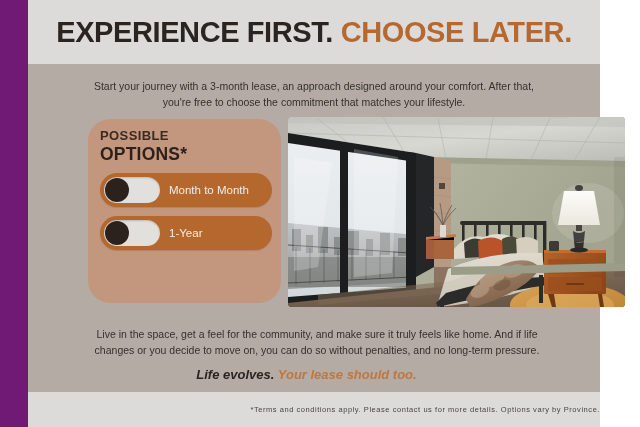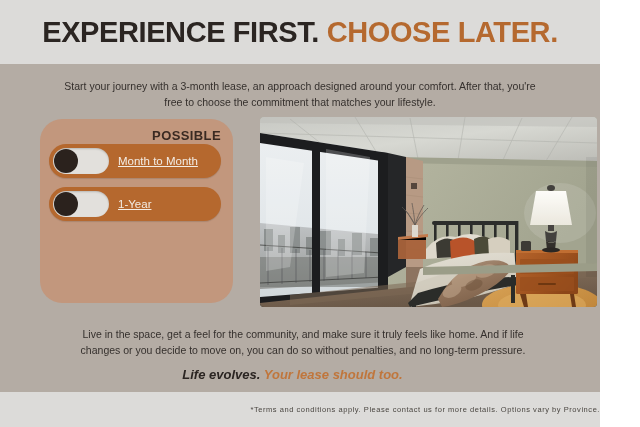--- a/index.html
+++ b/index.html
@@ -5,21 +5,21 @@
   * { margin:0; padding:0; box-sizing:border-box; }
   html, body {
     width:640px; height:427px;
     font-family:"Liberation Sans", sans-serif;
     overflow:hidden;
   }
   .poster {
     position:relative;
     width:600px; height:427px;
     background:#701a75;
-    display:flex; flex-direction:column;
+    display:flex; flex-direction:column;padding-left:28px;
   }
 
   
   .header-band {
     height:64px;
     background:#dcdbd9;
     display:flex; align-items:center; justify-content:center;
     flex:0 0 auto;
   }
   .headline {
@@ -44,26 +44,26 @@
     top:14px; left:56px; right:56px;
     text-align:center;
     font-size:10.5px;
     line-height:1.55;
     color:#35302d;
   }
 
   
   .options-card {
     position:absolute;
-    left:40px; top:55px;
+    left:60px; top:55px;
     width:193px; height:184px;
     background:#c2977d;
     border-radius:22px;
     padding:10px 12px 12px 12px;
-    display:flex; flex-direction:column; align-items:flex-end;
+    display:flex; flex-direction:column; align-items:flex-start;
   }
   .card-title-small {
     font-size:13px; font-weight:bold;
     color:#3a2a22; letter-spacing:0.4px;
     line-height:1.15;
   }
   .card-title-large {
     font-size:17.5px; font-weight:bold;
     color:#2e211b; letter-spacing:0.2px;
     line-height:1.15;
@@ -94,21 +94,20 @@
     left:1px; top:1px;
     width:24px; height:24px;
     border-radius:50%;
     background:#2b221d;
   }
   .toggle-label {
     margin-left:9px;
     font-size:11.5px;
     color:#f3ece4;
     white-space:nowrap;
-    text-decoration:underline;
   }
 
   
   .photo {
     position:absolute;
     left:260px; top:53px;
     width:337px; height:190px;
     border-radius:4px;
     overflow:hidden;
     background:#8d8f86;
@@ -161,20 +160,21 @@
       <span class="part-accent">CHOOSE LATER.</span>
     </div>
   </div>
 
   <div class="body-band">
 
     <div class="intro">Start your journey with a 3-month lease, an approach designed around your comfort.  After that, you're free to choose the commitment that matches your lifestyle.</div>
 
     <div class="options-card">
       <div class="card-title-small">POSSIBLE</div>
+      <div class="card-title-large">OPTIONS*</div>
 
       <div class="toggle-row">
         <div class="switch">
           <div class="knob"></div>
         </div>
         <div class="toggle-label">Month to Month</div>
       </div>
 
 
       <div class="toggle-row">

